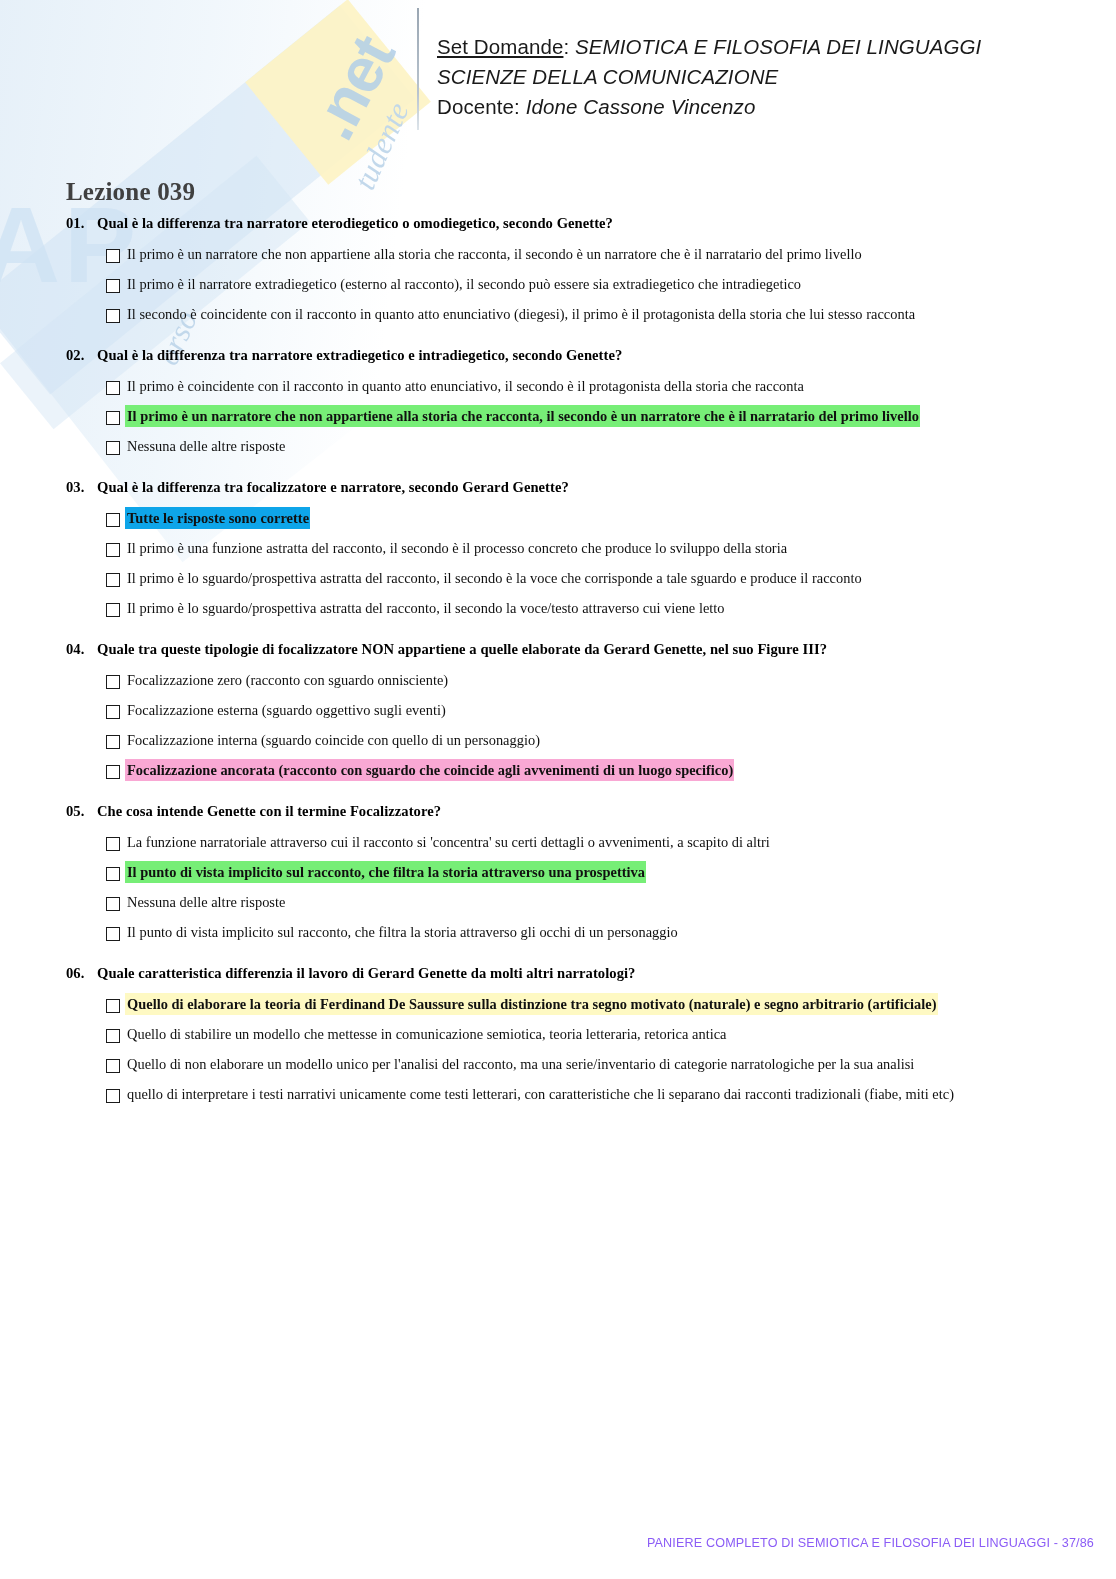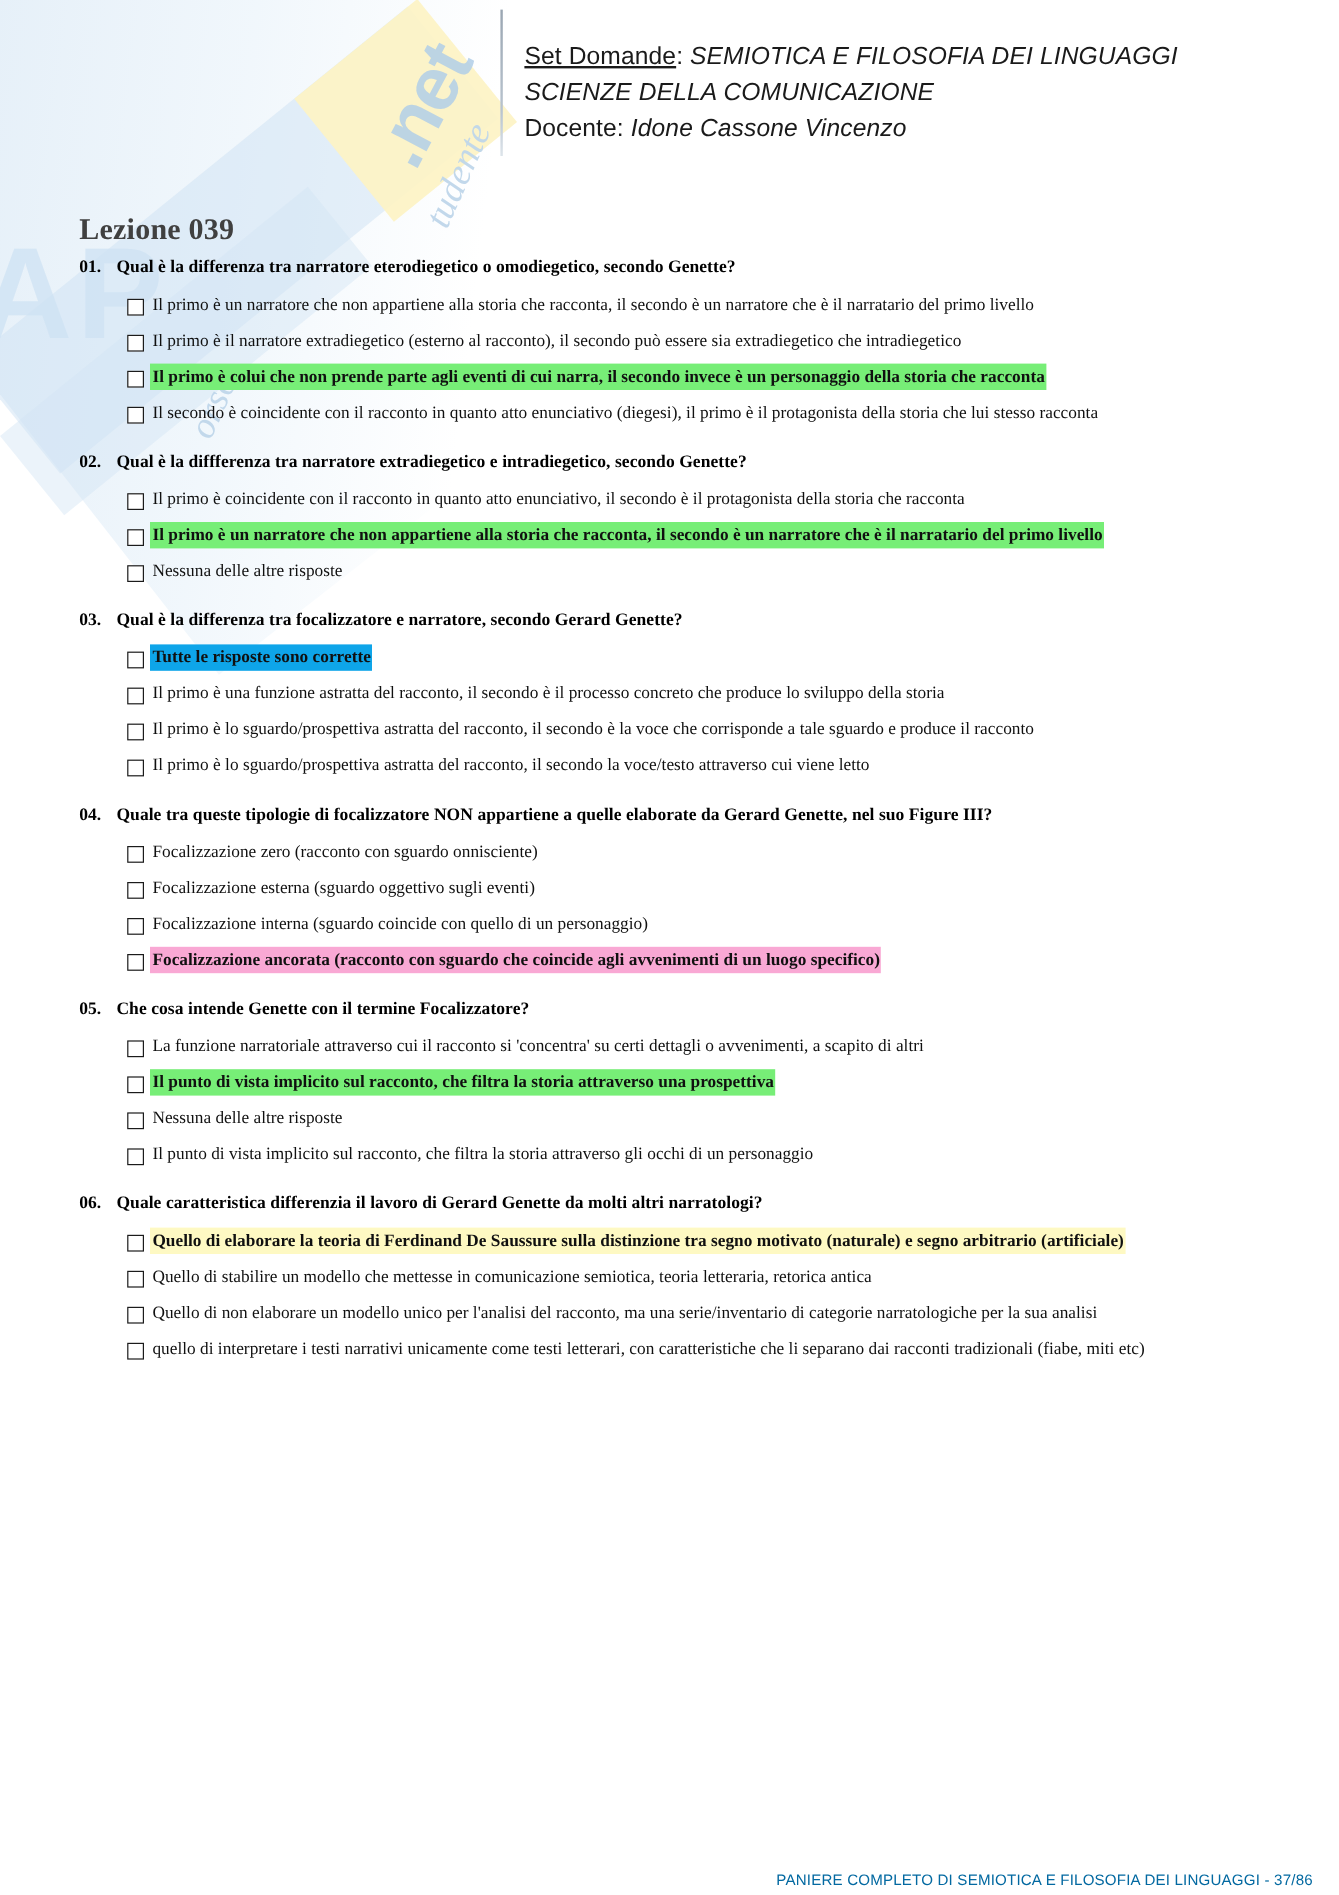--- a/index.html
+++ b/index.html
@@ -226,24 +226,23 @@
     top: 1536px;
     width: 1116px;
     z-index: 3;
   }
   .footer-text {
     position: absolute;
     right: 22px;
     top: 0;
     font-family: "Liberation Sans", "DejaVu Sans", sans-serif;
     font-size: 12.6px;
-    color: #0369a1;
+    color: #8b5cf6;
     letter-spacing: 0.15px;
     white-space: nowrap;
-    margin-top: 24px;
   }
 </style>
 </head>
 <body>
 
 <div class="page">
 
   <div class="watermark-layer">
     <div class="wm-blue-shape"></div>
     <div class="wm-blue-band"></div>
@@ -275,24 +274,20 @@
           <div class="option-row">
             <span class="checkbox"></span>
             <span class="option-text">Il primo è un narratore che non appartiene alla storia che racconta, il secondo è un narratore che è il narratario del primo livello</span>
           </div>
           <div class="option-row">
             <span class="checkbox"></span>
             <span class="option-text">Il primo è il narratore extradiegetico (esterno al racconto), il secondo può essere sia extradiegetico che intradiegetico</span>
           </div>
           <div class="option-row">
             <span class="checkbox"></span>
-            <span class="option-text hl" style="background: rgb(119, 238, 119);">Il primo è colui che non prende parte agli eventi di cui narra, il secondo invece è un personaggio della storia che racconta</span>
-          </div>
-          <div class="option-row">
-            <span class="checkbox"></span>
             <span class="option-text">Il secondo è coincidente con il racconto in quanto atto enunciativo (diegesi), il primo è il protagonista della storia che lui stesso racconta</span>
           </div>
         </div>
         <div class="question-block">
           <div class="q-head">
             <span class="q-num">02.</span>
             <span class="q-text">Qual è la diffferenza tra narratore extradiegetico e intradiegetico, secondo Genette?</span>
           </div>
           <div class="option-row">
             <span class="checkbox"></span>

